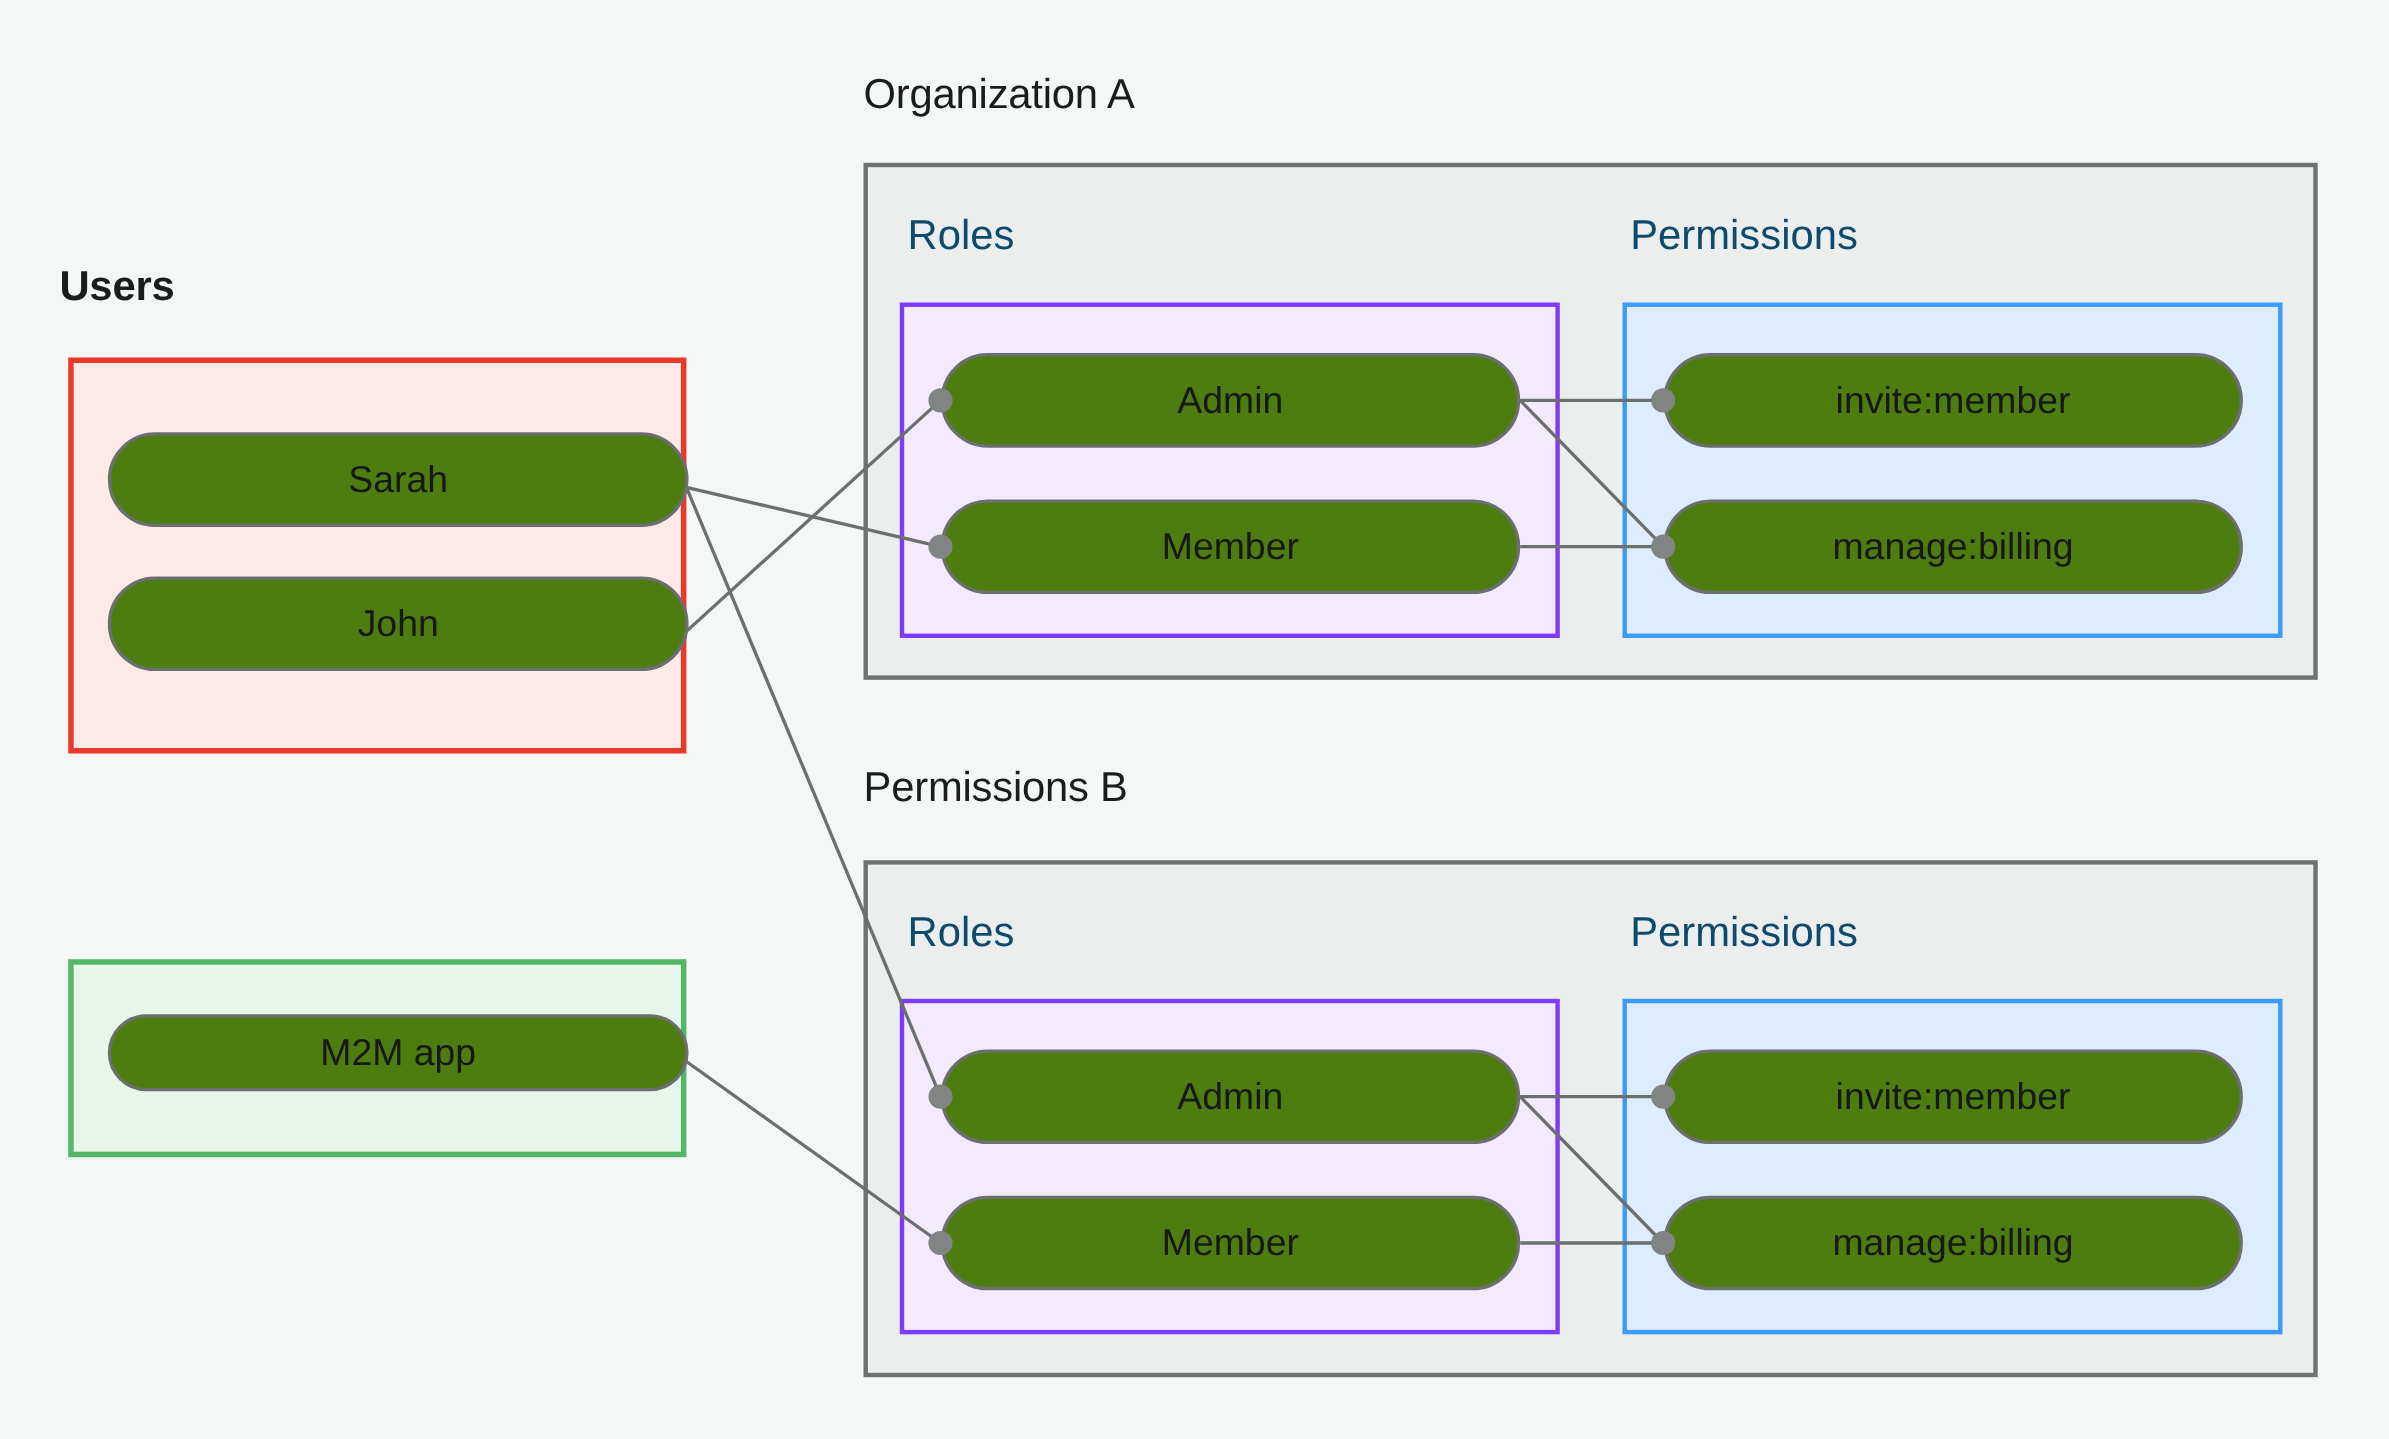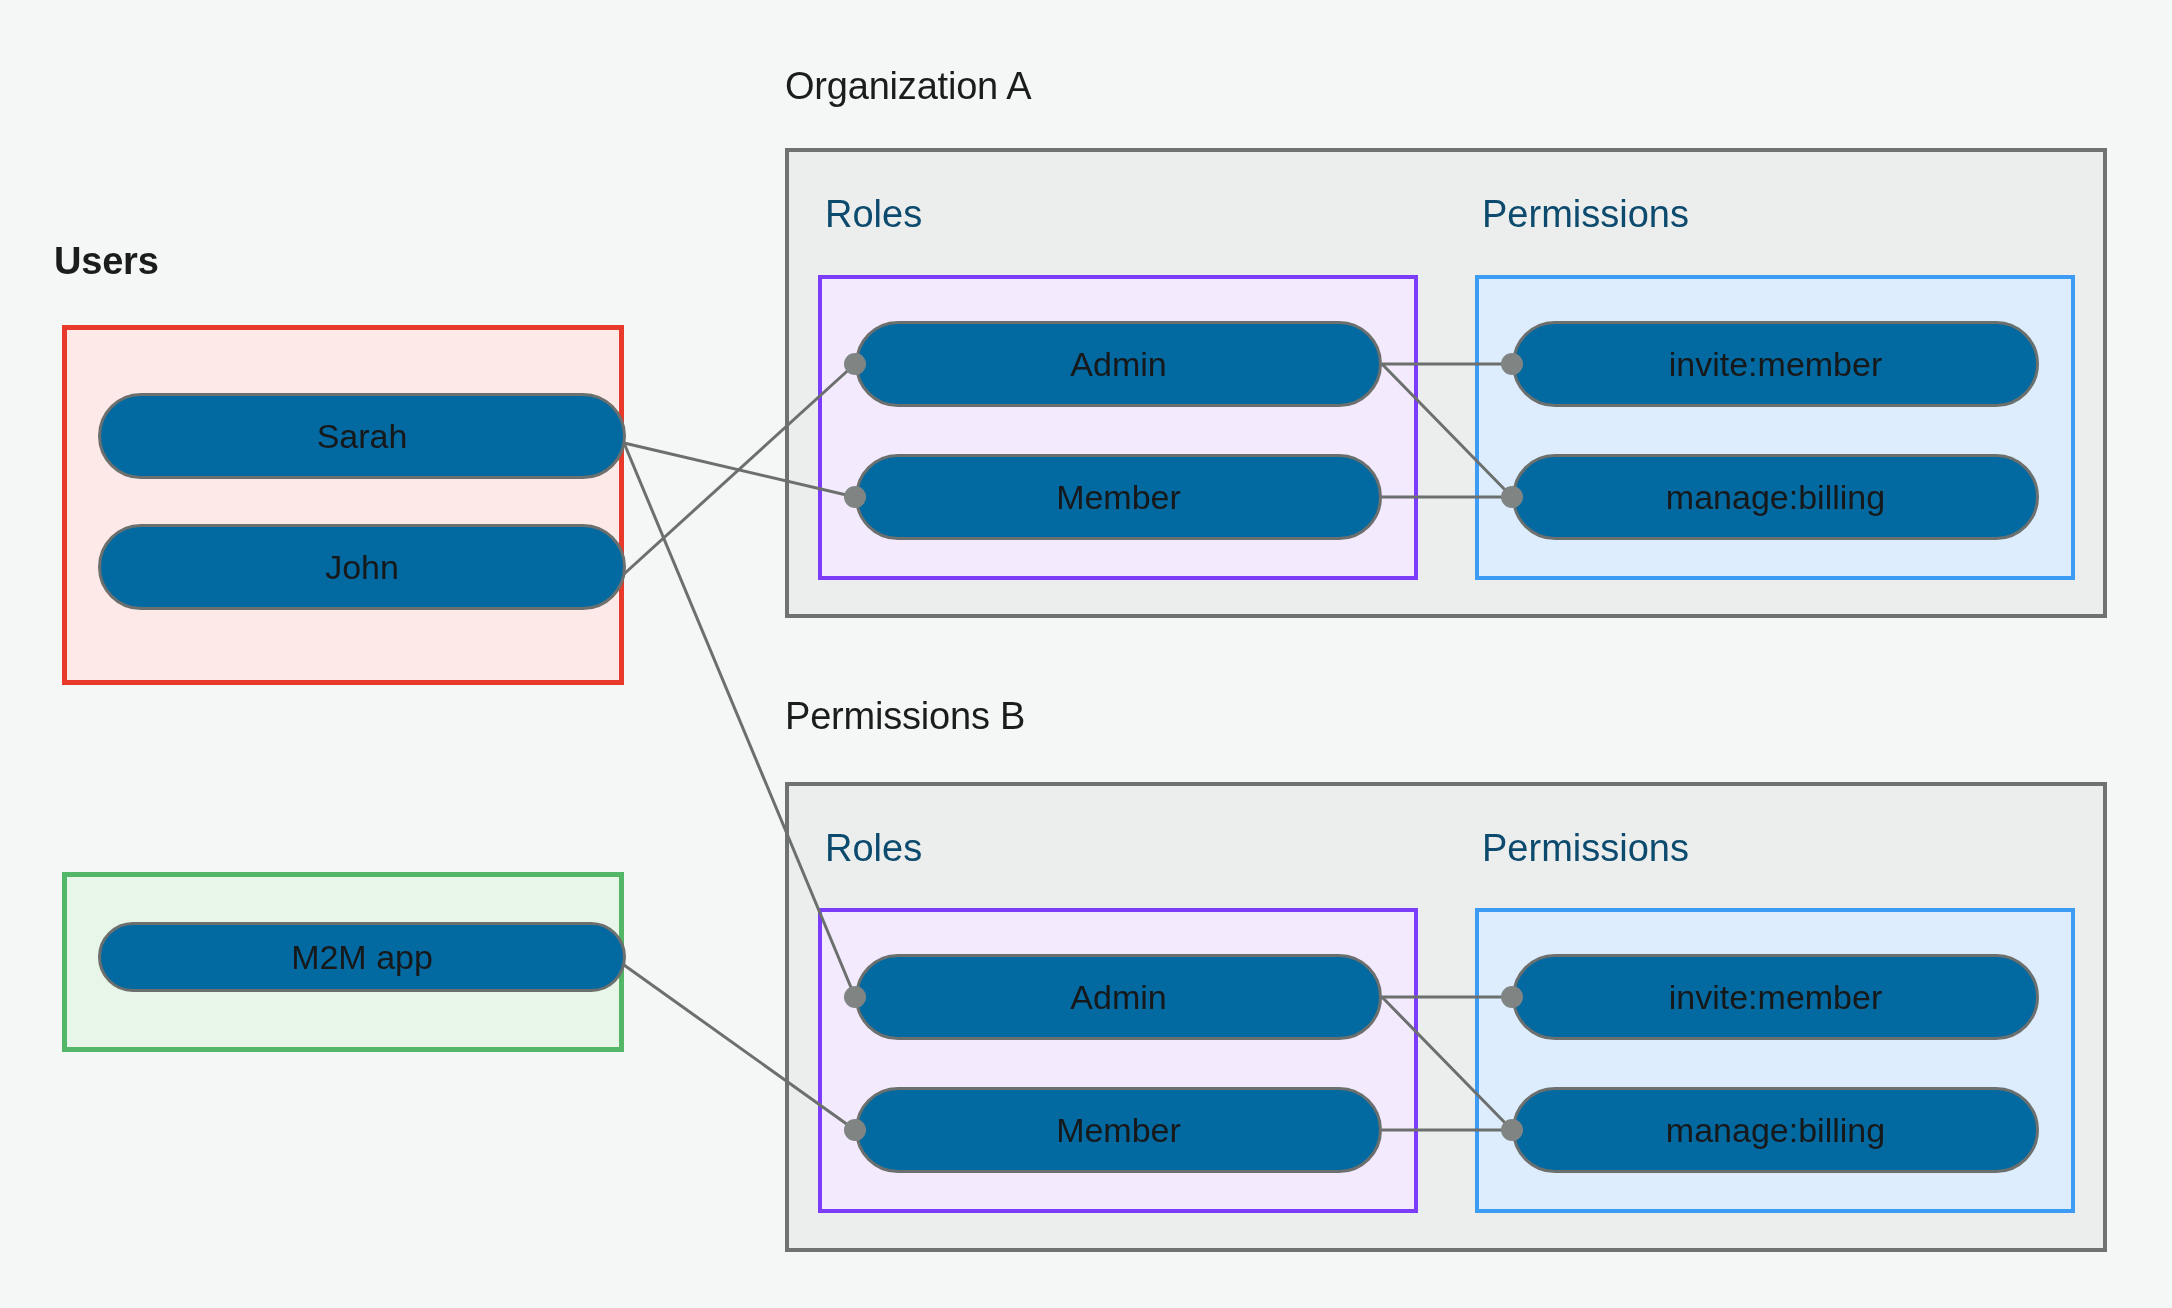--- a/index.html
+++ b/index.html
@@ -76,21 +76,21 @@
   }
   .perms-box {
     border: 4px solid #3b9bf5;
     background: #ddedfd;
   }
 
   
   .pill {
     position: absolute;
     box-sizing: border-box;
-    background: #0369a1;
+    background: #4d7c0f;
     border: 3px solid #6b6f6e;
     border-radius: 999px;
     display: flex;
     align-items: center;
     justify-content: center;
     font-size: 34px;
     color: #16181a;
     z-index: 3;
     white-space: nowrap;
   }

